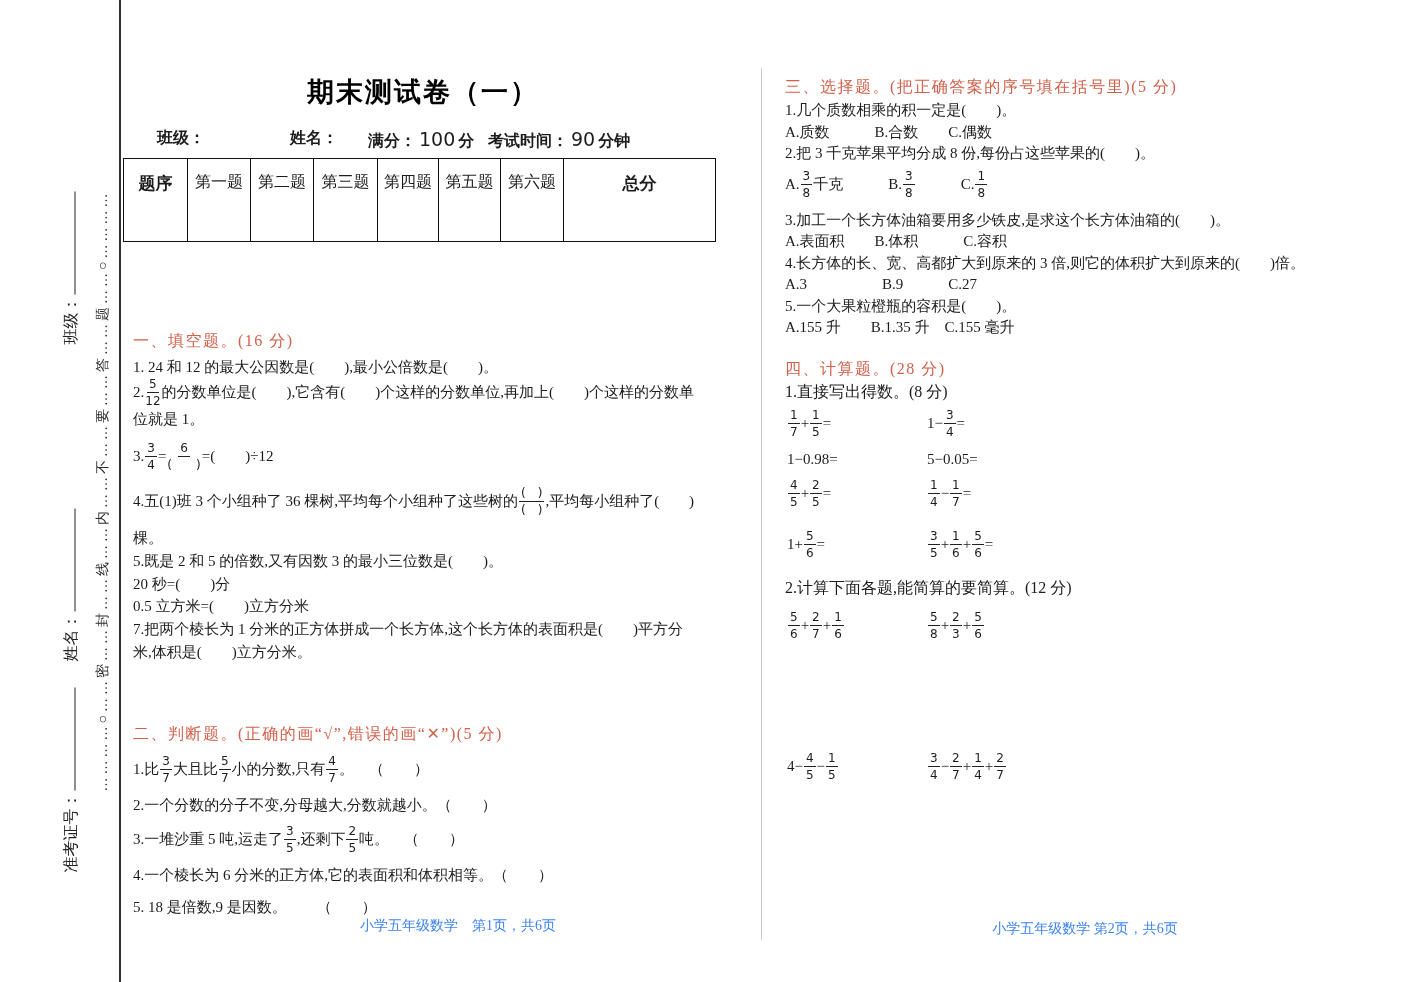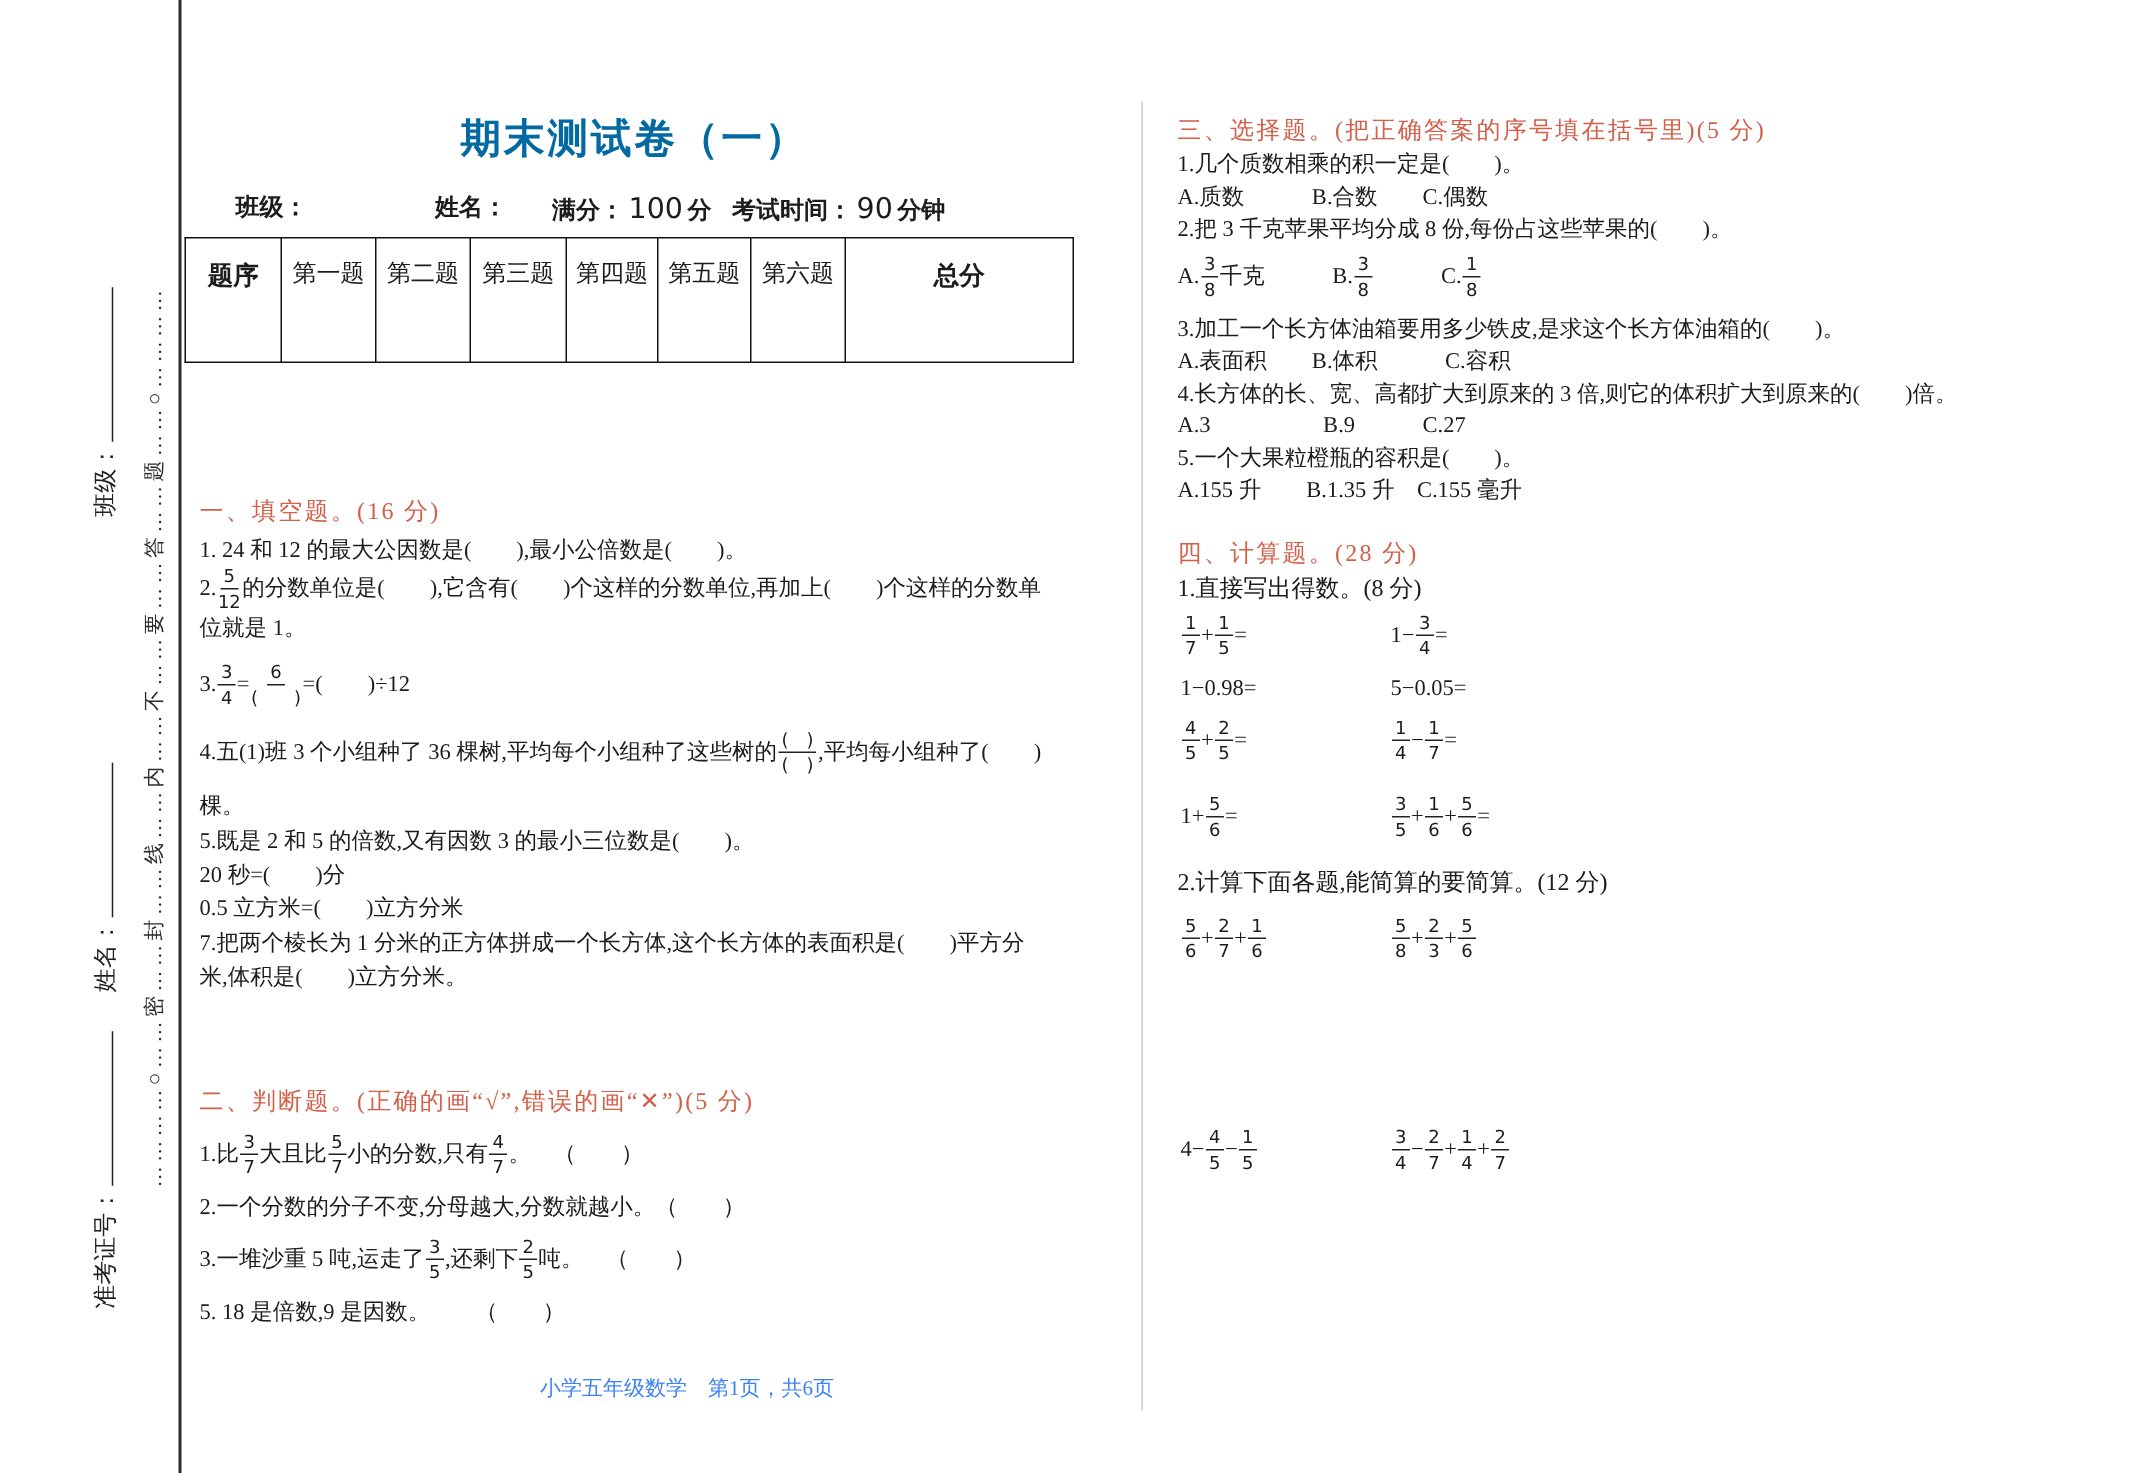--- a/index.html
+++ b/index.html
@@ -17,21 +17,21 @@
   .vfield .blank{display:inline-block;width:103px;height:3px;border-bottom:1.5px solid #222;
                  vertical-align:baseline;margin-left:2px;}
   
   .page{position:absolute;top:0;}
   .page1{left:123px;width:640px;height:982px;}
   .page2{left:785px;width:600px;height:894px;}
   .divider{position:absolute;left:761px;top:68px;width:1px;height:872px;background:#cccccc;}
   
   .title{position:absolute;top:74px;left:0;width:600px;text-align:center;
          font-family:"DejaVu Sans","Liberation Sans",sans-serif;font-weight:bold;
-         font-size:27px;letter-spacing:2px;color:#0369a1;}
+         font-size:27px;letter-spacing:2px;color:#000000;}
   .info-row{position:absolute;top:128px;left:0;width:622px;height:24px;font-size:16px;font-weight:bold;}
   .info-row>span{position:absolute;white-space:nowrap;}
   .info-class{left:34px;}
   .info-name{left:167px;}
   .info-full{left:245px;}
   .info-time{left:365px;}
   .bignum{font-family:"DejaVu Sans","Liberation Sans",sans-serif;font-size:19px;font-weight:normal;
           padding:0 3px;}
   
   .score-table{position:absolute;top:158px;left:0;border-collapse:collapse;table-layout:fixed;}
@@ -175,20 +175,21 @@
             <span class="fd">7</span>
           </span>。　（　　）</div>
         <div class="line">2.一个分数的分子不变,分母越大,分数就越小。（　　）</div>
         <div class="line">3.一堆沙重 5 吨,运走了<span class="frac">
             <span class="fn">3</span>
             <span class="fd">5</span>
           </span>,还剩下<span class="frac">
             <span class="fn">2</span>
             <span class="fd">5</span>
           </span>吨。　（　　）</div>
+        <div class="line">4.一个棱长为 6 分米的正方体,它的表面积和体积相等。（　　）</div>
         <div class="line">5. 18 是倍数,9 是因数。　　（　　）</div>
       </div>
 
     <div class="footer f1">小学五年级数学　第1页，共6页</div>
   </div>
 
   <div class="divider"></div>
 
   <div class="page page2">
     <div class="sec-heading h3">三、选择题。(把正确答案的序号填在括号里)(5 分)</div>
@@ -308,15 +309,16 @@
             </span>+<span class="frac">
               <span class="fn">1</span>
               <span class="fd">4</span>
             </span>+<span class="frac">
               <span class="fn">2</span>
               <span class="fd">7</span>
             </span></span>
         </div>
       </div>
 
+    <div class="footer f2">小学五年级数学 第2页，共6页</div>
   </div>
 
 </div>
 
 </body></html>

